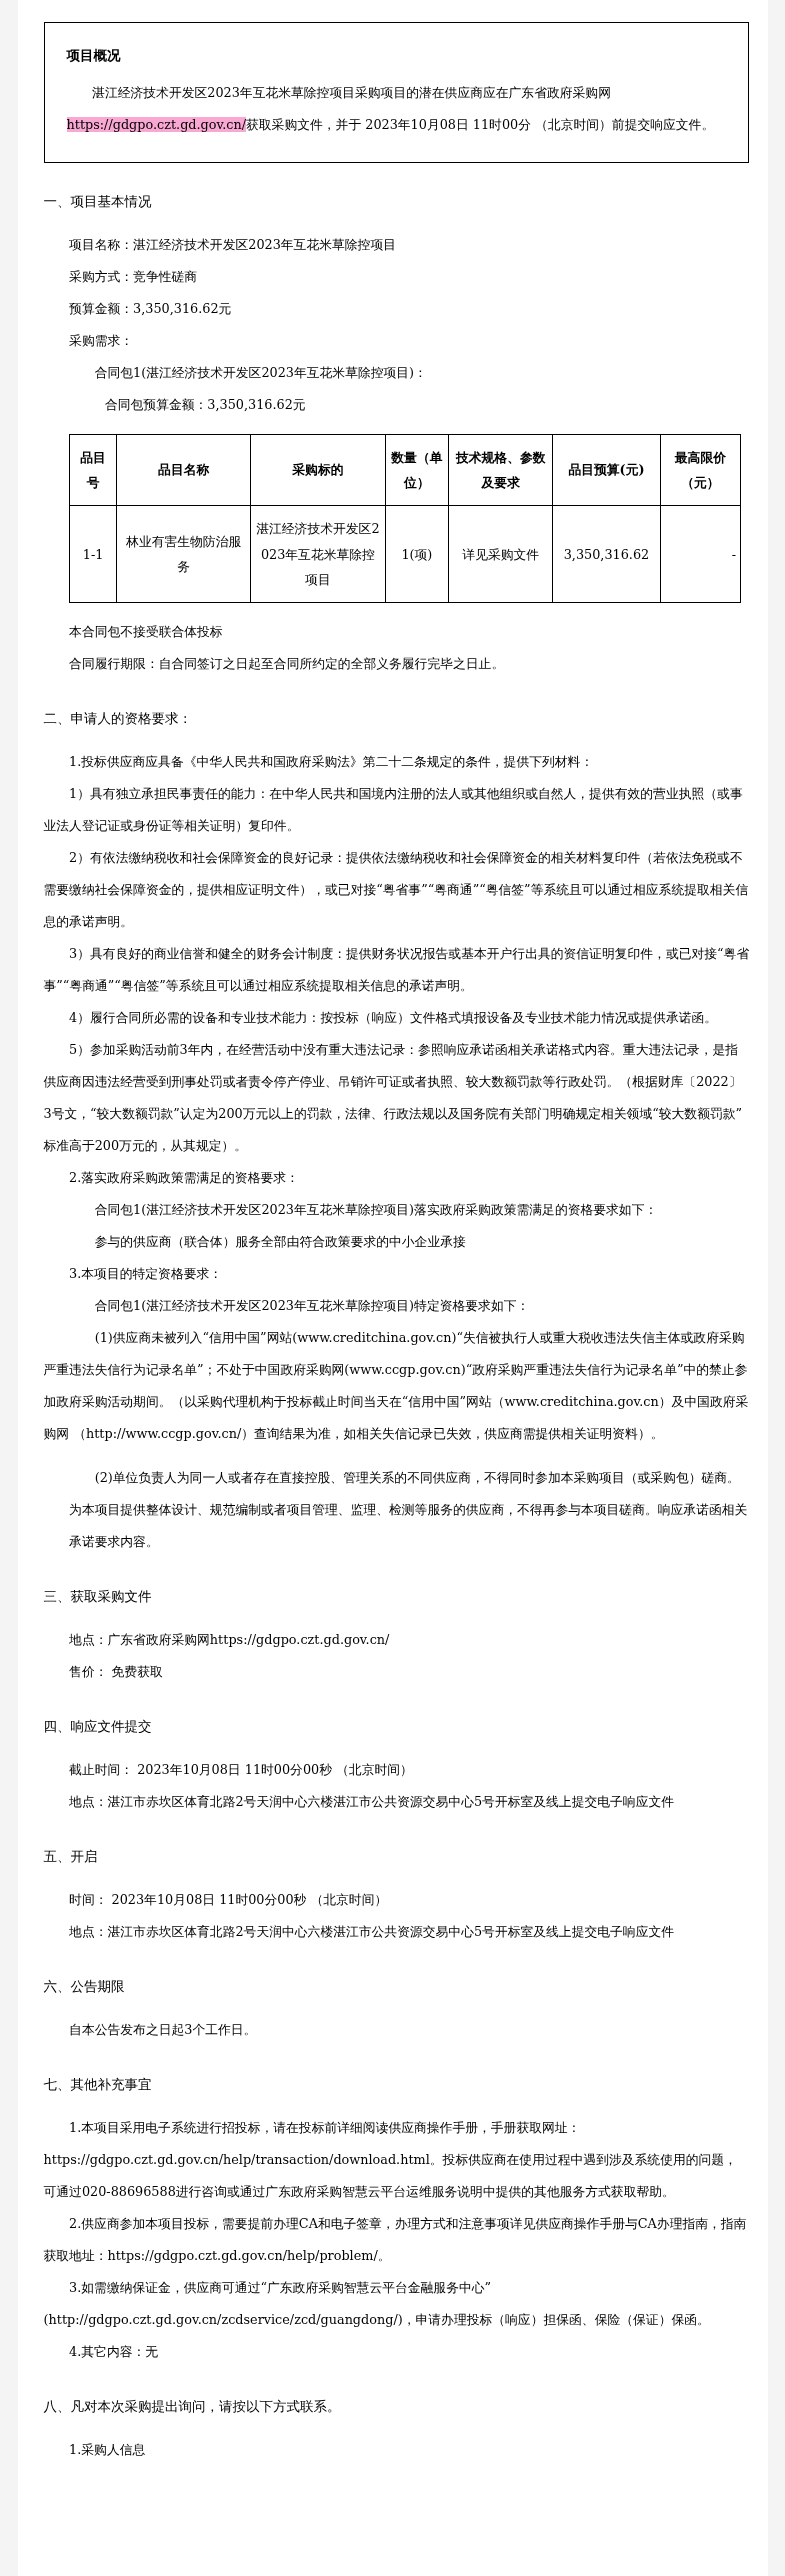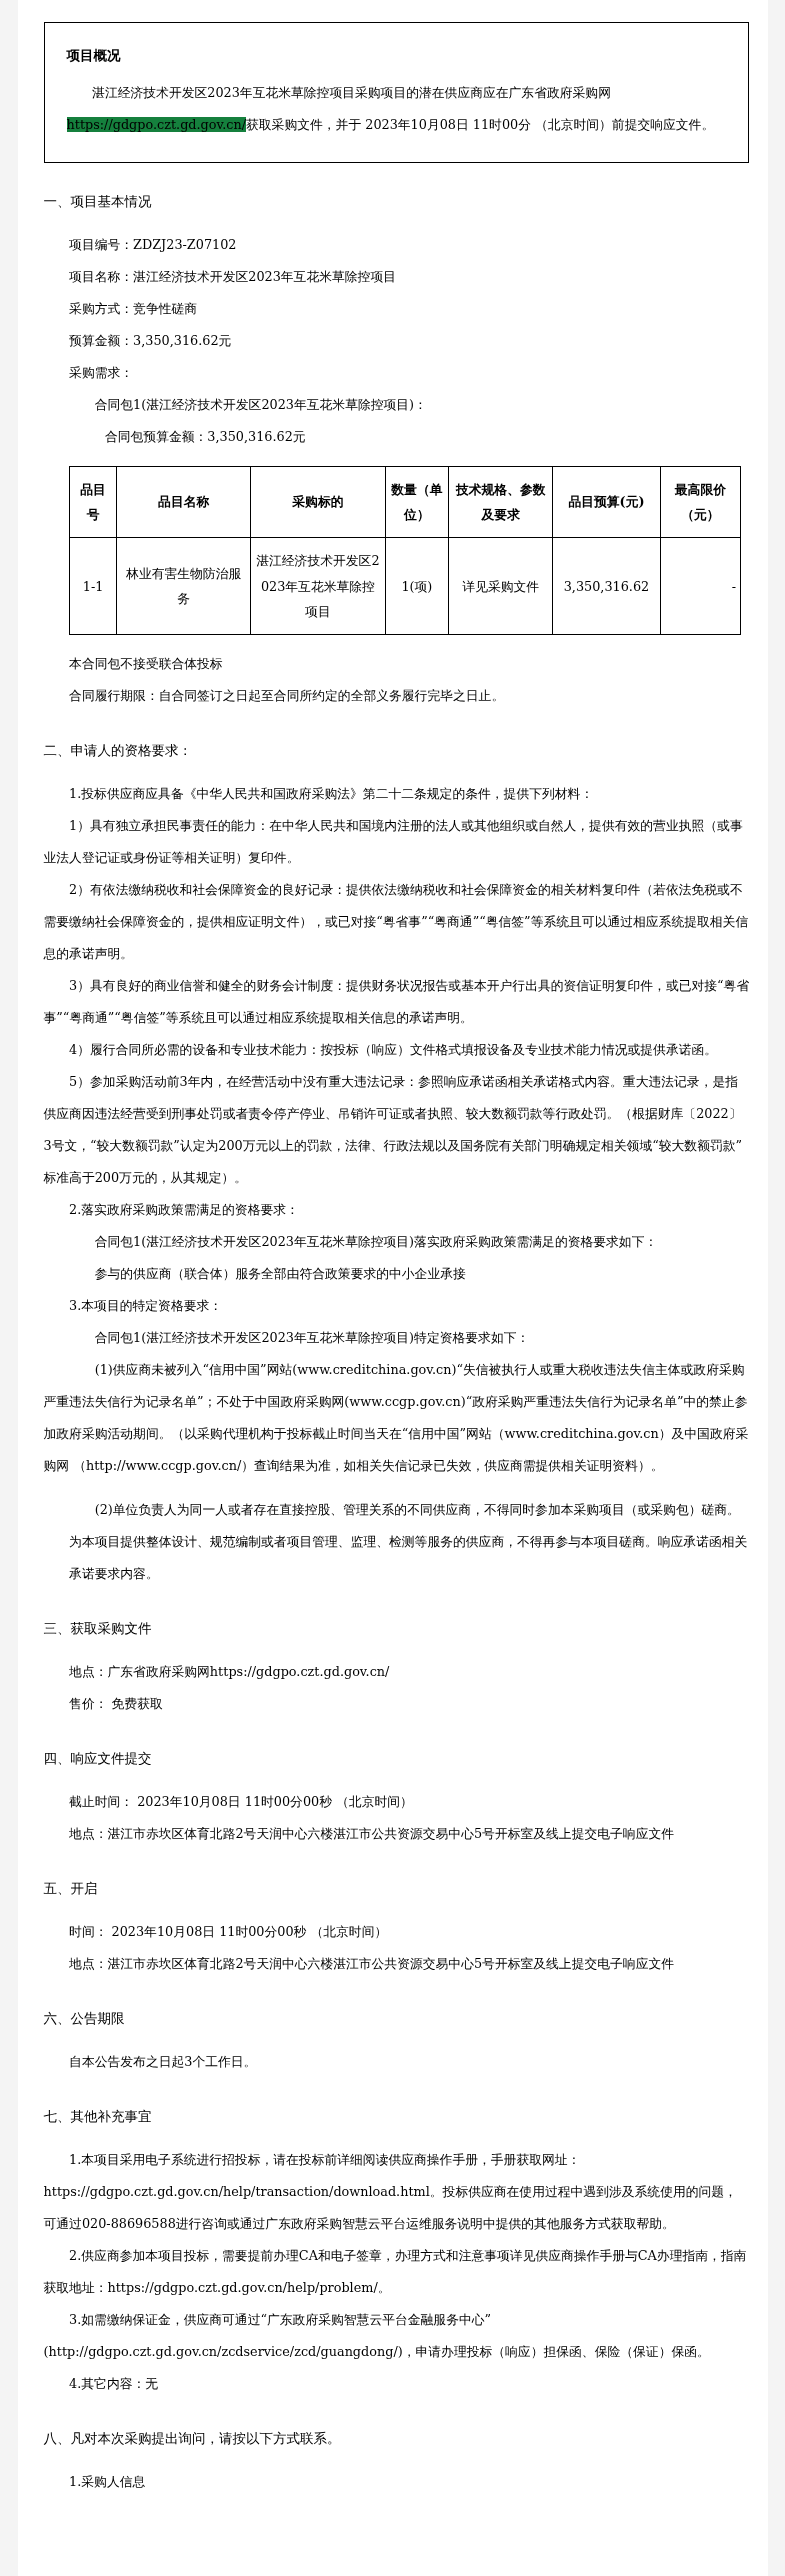--- a/index.html
+++ b/index.html
@@ -33,21 +33,21 @@
   .sec-heading {
     font-size:13.5px;
     font-weight:normal;
     margin:27px 0 16px 0;
     line-height:1.7;
   }
   p.line { margin:0; text-indent:2em; }
   p.i4 { text-indent:4em; }
   p.i5 { text-indent:4.8em; }
   p.hang { margin-left:2em; text-indent:2em; }
-  .hl { background:#15803d; }
+  .hl { background:#f9a8d4; }
   table.items {
     border-collapse:collapse;
     border:1.6px solid #000;
     margin:12.8px 0 12.8px 2em;
     width:calc(100% - 2em - 8px);
     text-align:center;
     font-size:12.8px;
     line-height:2;
     table-layout:fixed;
   }
@@ -66,21 +66,20 @@
 
 <div class="page">
   <div class="doc">
 
     <div class="overview-box">
       <p class="box-title">项目概况</p>
       <p class="line"><span>湛江经济技术开发区2023年互花米草除控项目采购项目的潜在供应商应在广东省政府采购网</span><span class="hl">https://gdgpo.czt.gd.gov.cn/</span><span>获取采购文件，并于 2023年10月08日 11时00分 （北京时间）前提交响应文件。</span></p>
     </div>
 
     <div class="sec-heading">一、项目基本情况</div>
-    <p class="line">项目编号：ZDZJ23-Z07102</p>
     <p class="line">项目名称：湛江经济技术开发区2023年互花米草除控项目</p>
     <p class="line">采购方式：竞争性磋商</p>
     <p class="line">预算金额：3,350,316.62元</p>
     <p class="line">采购需求：</p>
     <p class="line i4">合同包1(湛江经济技术开发区2023年互花米草除控项目)：</p>
     <p class="line i5">合同包预算金额：3,350,316.62元</p>
 
     <table class="items">
       <colgroup>
         <col class="c1">

